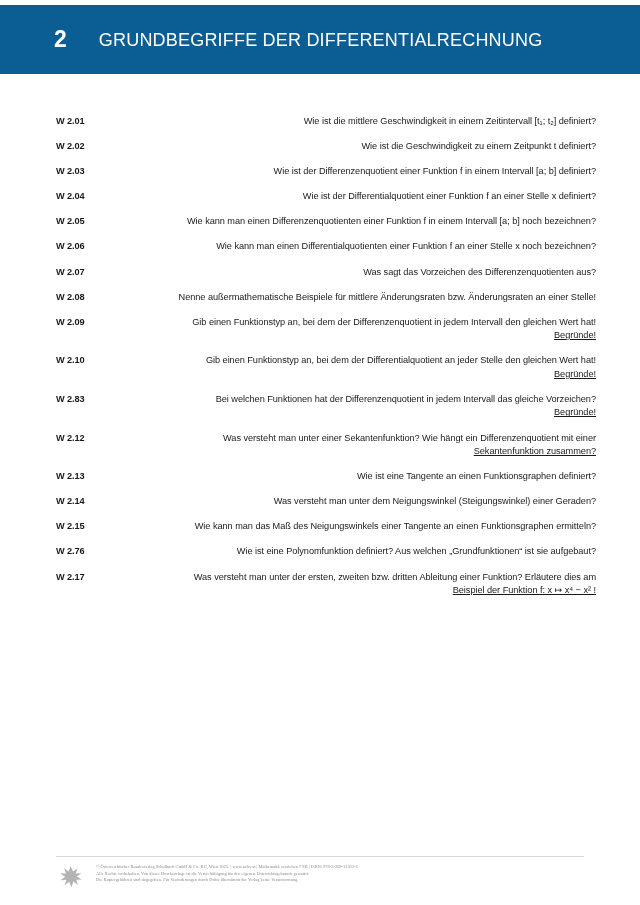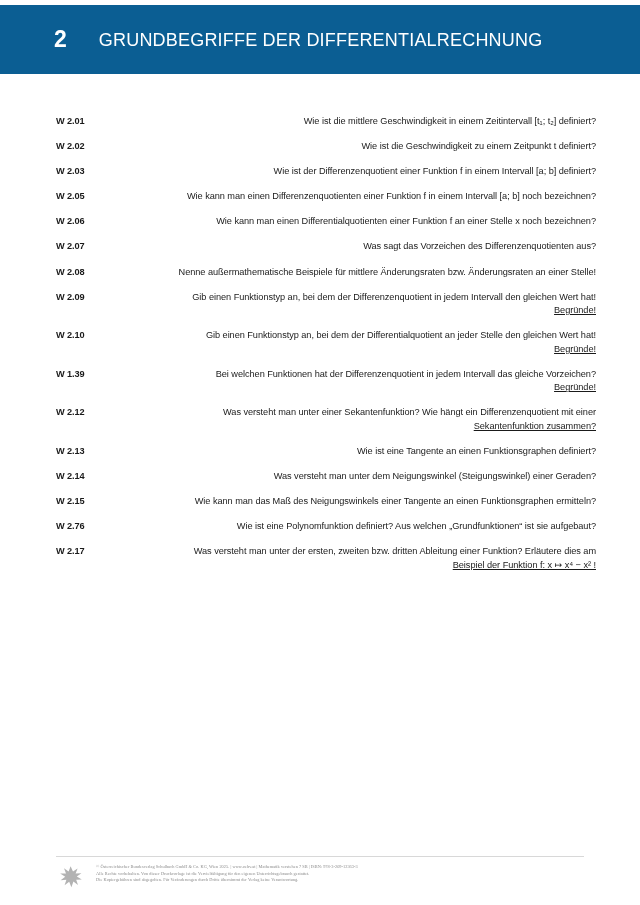--- a/index.html
+++ b/index.html
@@ -132,20 +132,24 @@
     </div>
     <div class="question-row">
       <div class="question-code">W 2.02</div>
       <div class="question-text"><span>Wie ist die Geschwindigkeit zu einem Zeitpunkt t definiert?</span></div>
     </div>
     <div class="question-row">
       <div class="question-code">W 2.03</div>
       <div class="question-text"><span>Wie ist der Differenzenquotient einer Funktion f in einem Intervall [a; b] definiert?</span></div>
     </div>
     <div class="question-row">
+      <div class="question-code">W 2.04</div>
+      <div class="question-text"><span>Wie ist der Differentialquotient einer Funktion f an einer Stelle x definiert?</span></div>
+    </div>
+    <div class="question-row">
       <div class="question-code">W 2.05</div>
       <div class="question-text"><span>Wie kann man einen Differenzenquotienten einer Funktion f in einem Intervall [a; b] noch bezeichnen?</span></div>
     </div>
     <div class="question-row">
       <div class="question-code">W 2.06</div>
       <div class="question-text"><span>Wie kann man einen Differentialquotienten einer Funktion f an einer Stelle x noch bezeichnen?</span></div>
     </div>
     <div class="question-row">
       <div class="question-code">W 2.07</div>
       <div class="question-text"><span>Was sagt das Vorzeichen des Differenzenquotienten aus?</span></div>
@@ -156,21 +160,21 @@
     </div>
     <div class="question-row">
       <div class="question-code">W 2.09</div>
       <div class="question-text"><span>Gib einen Funktionstyp an, bei dem der Differenzenquotient in jedem Intervall den gleichen Wert hat!</span><span class="line2">Begründe!</span></div>
     </div>
     <div class="question-row">
       <div class="question-code">W 2.10</div>
       <div class="question-text"><span>Gib einen Funktionstyp an, bei dem der Differentialquotient an jeder Stelle den gleichen Wert hat!</span><span class="line2">Begründe!</span></div>
     </div>
     <div class="question-row">
-      <div class="question-code">W 1.39</div>
+      <div class="question-code">W 2.83</div>
       <div class="question-text"><span>Bei welchen Funktionen hat der Differenzenquotient in jedem Intervall das gleiche Vorzeichen?</span><span class="line2">Begründe!</span></div>
     </div>
     <div class="question-row">
       <div class="question-code">W 2.12</div>
       <div class="question-text"><span>Was versteht man unter einer Sekantenfunktion? Wie hängt ein Differenzenquotient mit einer</span><span class="line2">Sekantenfunktion zusammen?</span></div>
     </div>
     <div class="question-row">
       <div class="question-code">W 2.13</div>
       <div class="question-text"><span>Wie ist eine Tangente an einen Funktionsgraphen definiert?</span></div>
     </div>

